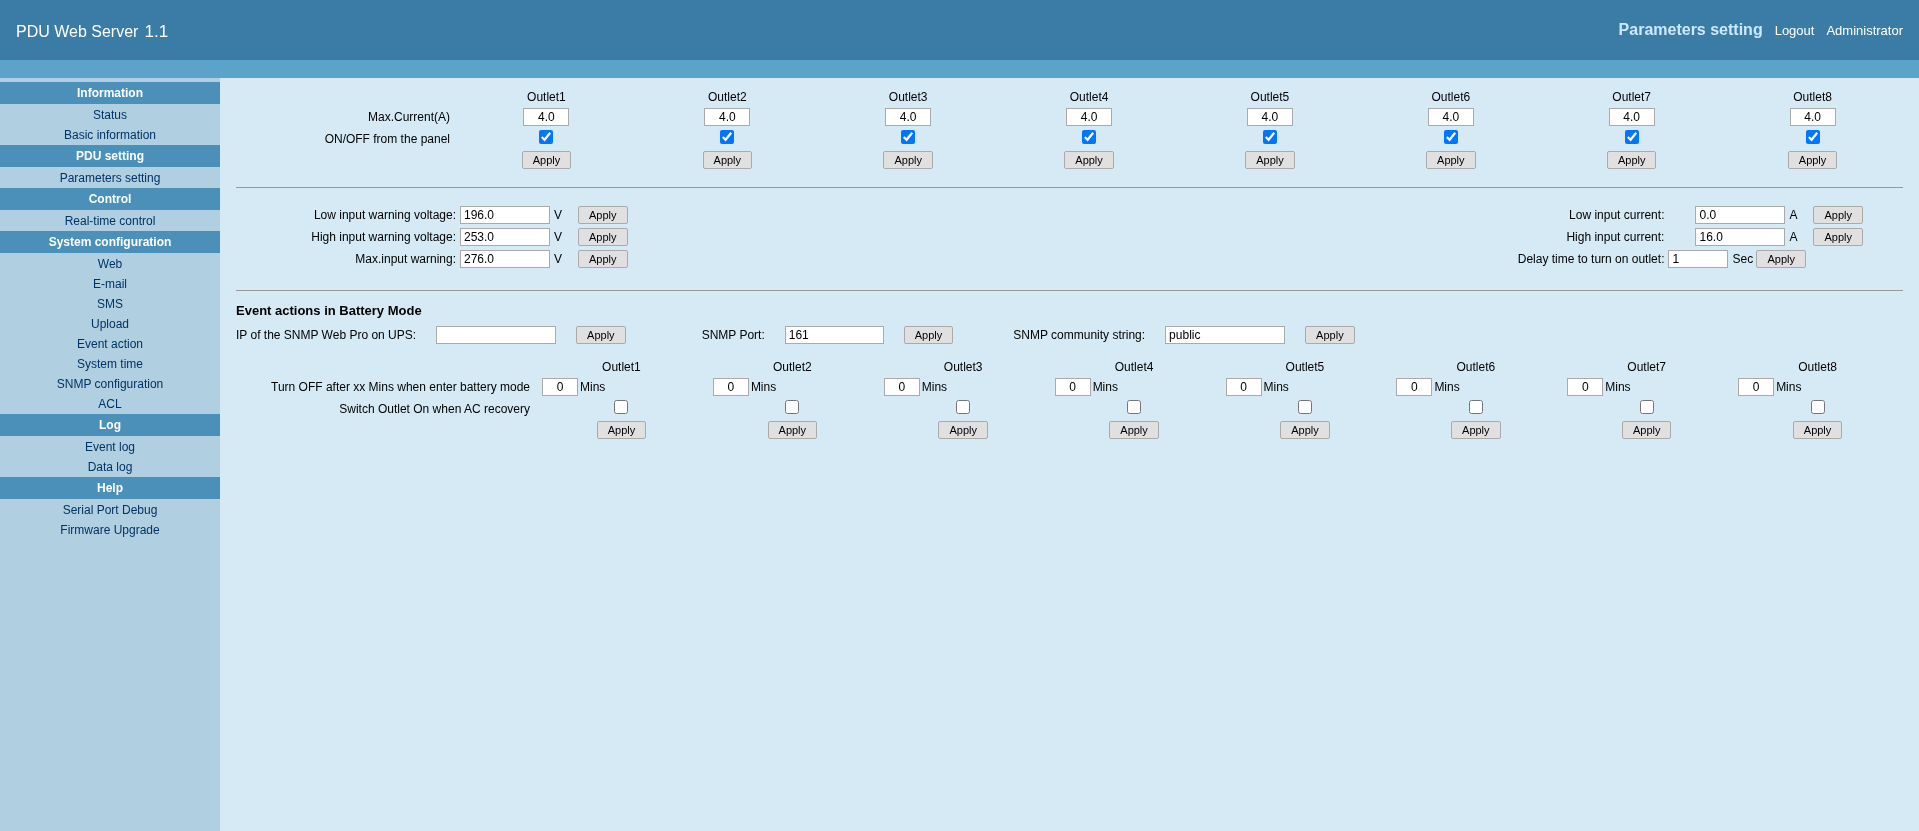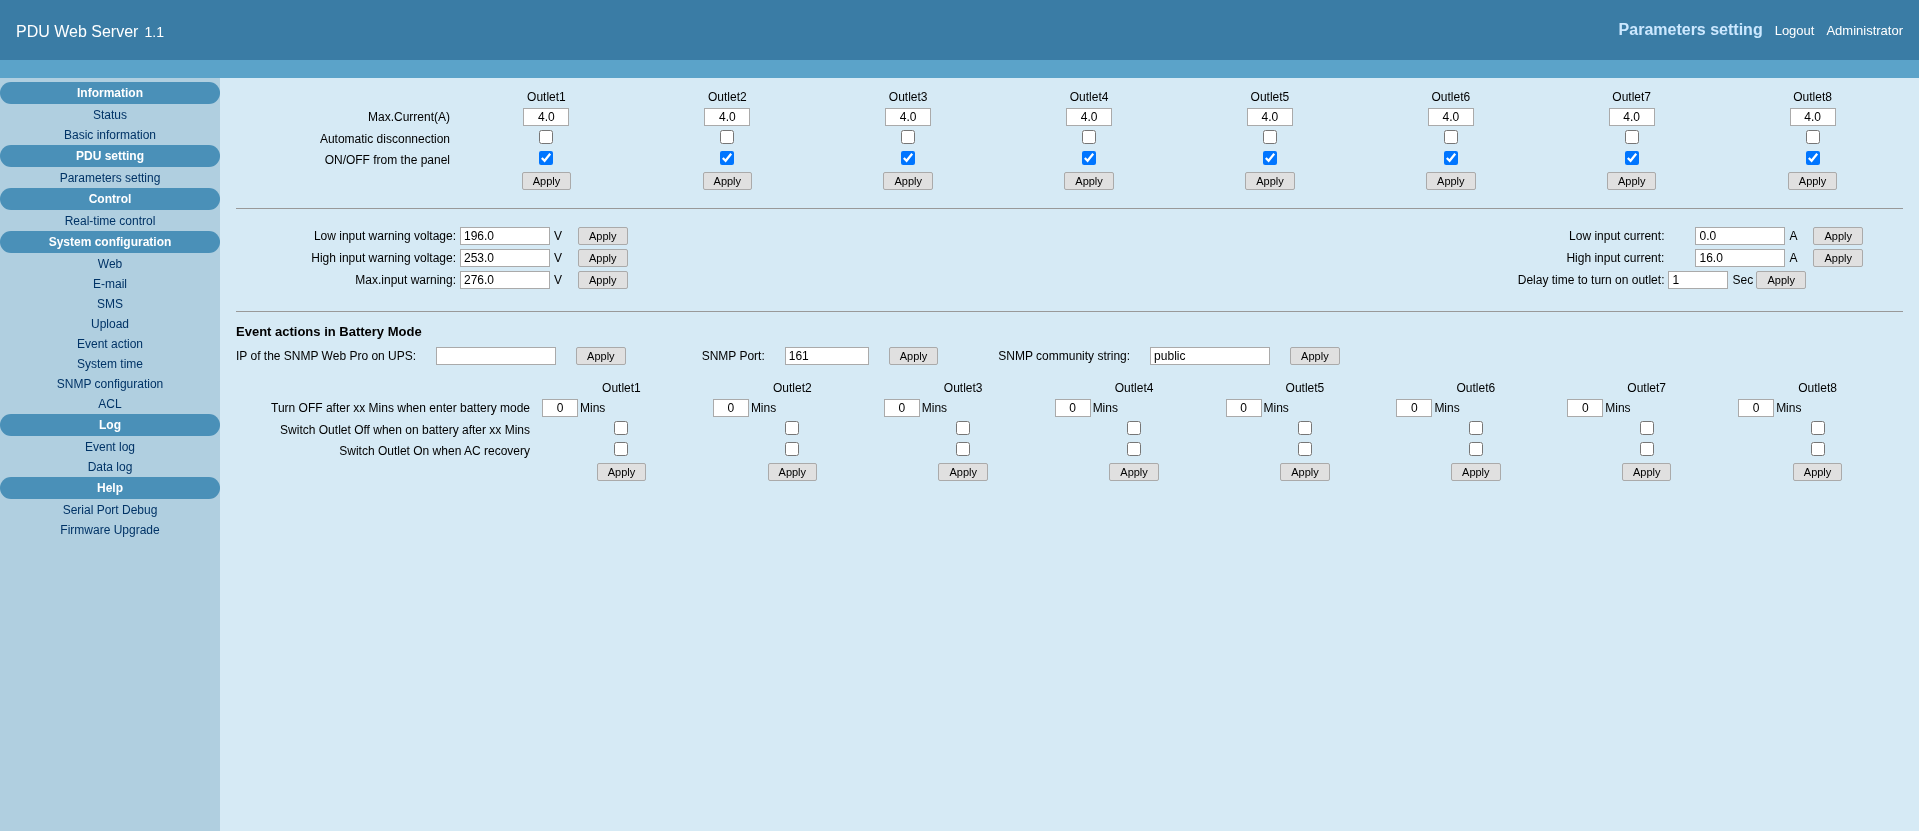--- a/index.html
+++ b/index.html
@@ -36,21 +36,20 @@
       padding-top: 4px;
     }
     .sidebar-section-header {
       background: #4a90b8;
       color: white;
       text-align: center;
       padding: 4px 0;
       font-weight: bold;
       font-size: 12px;
       margin-bottom: 1px;
-      border-radius: 11px;
     }
     .sidebar-item {
       text-align: center;
       padding: 3px 0;
       color: #003366;
       cursor: pointer;
       font-size: 12px;
     }
 
     
@@ -105,21 +104,21 @@
       width: 90px;
       margin-left: 27px;
     }
     input.delay-input {
       width: 60px;
     }
     input.snmp-ip {
       width: 120px;
     }
     input.snmp-port {
-      width: 84px;
+      width: 99px;
     }
     input.snmp-community {
       width: 120px;
     }
     input.battery-mins {
       width: 36px;
       text-align: center;
     }
 
     button.apply-btn {
@@ -163,21 +162,21 @@
     .voltage-unit {
       width: 20px;
     }
   </style>
 </head>
 <body>
 
 <div id="header">
   <div class="title">
     <span>PDU Web Server</span>
-    <span style="font-size:14px; font-weight:normal;">1.1</span>
+    <span style="font-size:17px; font-weight:normal;">1.1</span>
   </div>
   <div class="right-info">
     <span class="params">Parameters setting</span>
     <span style="cursor:pointer; ">Logout</span>
     <span>Administrator</span>
   </div>
 </div>
 <div id="subheader"></div>
 
 <div id="layout">
@@ -232,31 +231,20 @@
             <td><input type="text" class="outlet-current" value="4.0" style=""></td>
             <td><input type="text" class="outlet-current" value="4.0" style=""></td>
             <td><input type="text" class="outlet-current" value="4.0" style=""></td>
             <td><input type="text" class="outlet-current" value="4.0" style=""></td>
             <td><input type="text" class="outlet-current" value="4.0" style=""></td>
             <td><input type="text" class="outlet-current" value="4.0" style=""></td>
             <td><input type="text" class="outlet-current" value="4.0" style=""></td>
           </tr>
 
 
-          <tr>
-            <td class="label-cell">Automatic disconnection</td>
-            <td><input type="checkbox" style=""></td>
-            <td><input type="checkbox" style=""></td>
-            <td><input type="checkbox" style=""></td>
-            <td><input type="checkbox" style=""></td>
-            <td><input type="checkbox" style=""></td>
-            <td><input type="checkbox" style=""></td>
-            <td><input type="checkbox" style=""></td>
-            <td><input type="checkbox" style=""></td>
-          </tr>
 
           <tr>
             <td class="label-cell">ON/OFF from the panel</td>
             <td><input type="checkbox" checked="" style=""></td>
             <td><input type="checkbox" checked="" style=""></td>
             <td><input type="checkbox" checked="" style=""></td>
             <td><input type="checkbox" checked="" style=""></td>
             <td><input type="checkbox" checked="" style=""></td>
             <td><input type="checkbox" checked="" style=""></td>
             <td><input type="checkbox" checked="" style=""></td>
@@ -405,31 +393,20 @@
               </div>
             </td>
             <td>
               <div style="display:flex;align-items:center;gap:2px;">
                 <input type="text" class="battery-mins" value="0" style="">
                 <span>Mins</span>
               </div>
             </td>
           </tr>
 
-          <tr>
-            <td class="label-cell">Switch Outlet Off when on battery after xx Mins</td>
-            <td><input type="checkbox" style=""></td>
-            <td><input type="checkbox" style=""></td>
-            <td><input type="checkbox" style=""></td>
-            <td><input type="checkbox" style=""></td>
-            <td><input type="checkbox" style=""></td>
-            <td><input type="checkbox" style=""></td>
-            <td><input type="checkbox" style=""></td>
-            <td><input type="checkbox" style=""></td>
-          </tr>
 
           <tr>
             <td class="label-cell">Switch Outlet On when AC recovery</td>
             <td><input type="checkbox" style=""></td>
             <td><input type="checkbox" style=""></td>
             <td><input type="checkbox" style=""></td>
             <td><input type="checkbox" style=""></td>
             <td><input type="checkbox" style=""></td>
             <td><input type="checkbox" style=""></td>
             <td><input type="checkbox" style=""></td>

